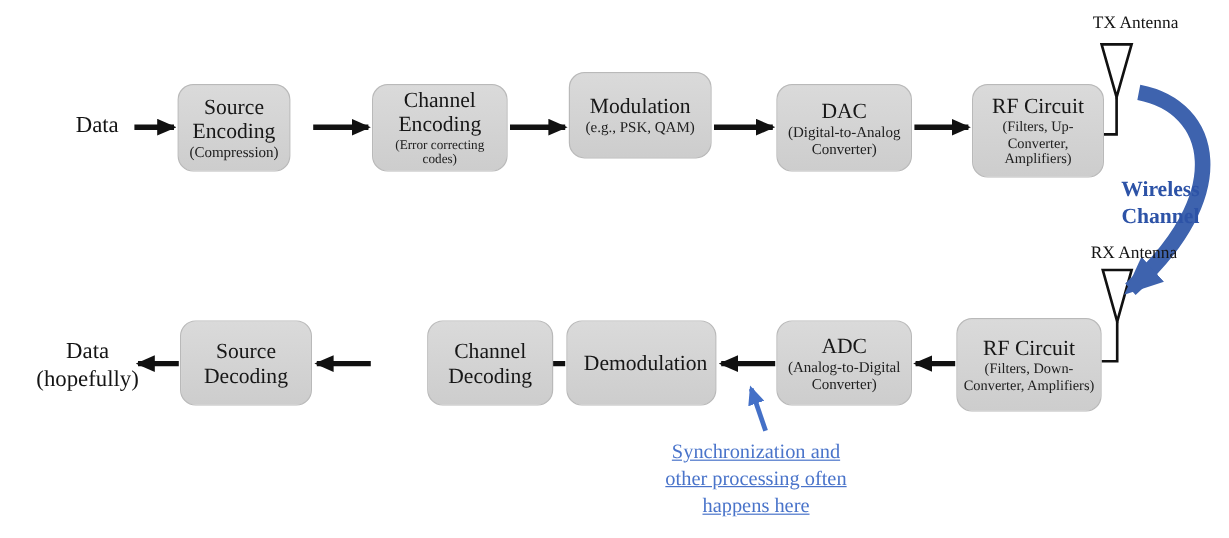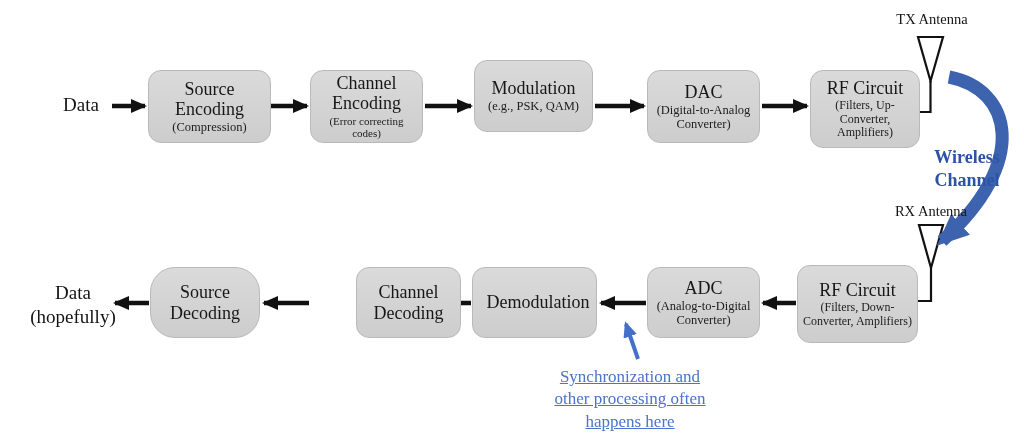--- a/index.html
+++ b/index.html
@@ -12,21 +12,21 @@
     position:absolute;display:flex;flex-direction:column;align-items:center;justify-content:center;
     background:linear-gradient(180deg,#dadada 0%,#cdcdcd 100%);
     border:1px solid #b9b9b9;border-radius:13px;box-sizing:border-box;
     text-align:center;padding:2px 5px;
   }
   .box-title{font-size:18px;line-height:1.12;color:#171717;}
   .box-sub{font-size:12.5px;line-height:1.15;color:#202020;margin-top:1px;}
   .sub-sm{font-size:11px;}
   .sub-rf{font-size:12px;}
   .flow-label{position:absolute;font-size:19px;line-height:1.25;text-align:center;color:#141414;}
-  .ant-label{position:absolute;font-size:14.5px;text-align:center;color:#141414;}
+  .ant-label{position:absolute;font-size:14.5px;text-align:right;color:#141414;}
   .channel-label{
     position:absolute;left:925px;top:146px;width:84px;text-align:center;
     font-size:18px;font-weight:bold;line-height:1.25;color:#2d53a7;
   }
   .annotation{
     position:absolute;left:548px;top:366px;width:164px;text-align:center;
     font-size:17px;line-height:1.32;color:#4a74ca;text-decoration:underline;
   }
 </style>
 </head>
@@ -66,21 +66,21 @@
     <polyline points="931,268 931,301 918,301" fill="none" stroke="#111" stroke-width="2.2"></polyline>
 
     <path d="M 949 77 C 1012 89, 1030 162, 942 241" fill="none" stroke="#3e63ae" stroke-width="13" marker-end="url(#ah-blue-big)"></path>
 
     <line x1="638" y1="359" x2="626" y2="324" stroke="#4470c7" stroke-width="4" marker-end="url(#ah-blue-sm)"></line>
   </svg>
 
   <div class="flow-label" style="left:51px;top:93px;width:60px;">Data</div>
   <div class="flow-label" style="left:25px;top:281px;width:96px;">Data (hopefully)</div>
 
-  <div class="box" style="left:148px;top:70px;width:123px;height:73px;">
+  <div class="box" style="left:148px;top:70px;width:94px;height:73px;">
     <div class="box-title">Source Encoding</div>
     <div class="box-sub">(Compression)</div>
   </div>
   <div class="box" style="left:310px;top:70px;width:113px;height:73px;">
     <div class="box-title">Channel Encoding</div>
     <div class="box-sub sub-sm">(Error correcting codes)</div>
   </div>
   <div class="box" style="left:474px;top:60px;width:119px;height:72px;">
     <div class="box-title">Modulation</div>
     <div class="box-sub">(e.g., PSK, QAM)</div>
@@ -92,21 +92,21 @@
   <div class="box" style="left:810px;top:70px;width:110px;height:78px;">
     <div class="box-title">RF Circuit</div>
     <div class="box-sub sub-rf">(Filters, Up-Converter, Amplifiers)</div>
   </div>
 
   <div class="ant-label" style="left:882px;top:11px;width:100px;">TX Antenna</div>
   <div class="ant-label" style="left:881px;top:203px;width:100px;">RX Antenna</div>
 
   <div class="channel-label">Wireless Channel</div>
 
-  <div class="box" style="left:150px;top:267px;width:110px;height:71px;border-radius:25px;">
+  <div class="box" style="left:150px;top:267px;width:110px;height:71px;">
     <div class="box-title">Source Decoding</div>
   </div>
   <div class="box" style="left:310px;top:267px;width:105px;height:71px;margin-left:46px;">
     <div class="box-title">Channel Decoding</div>
   </div>
   <div class="box" style="left:472px;top:267px;width:125px;height:71px;padding-left:12px;">
     <div class="box-title">Demodulation</div>
   </div>
   <div class="box" style="left:647px;top:267px;width:113px;height:71px;">
     <div class="box-title">ADC</div>

